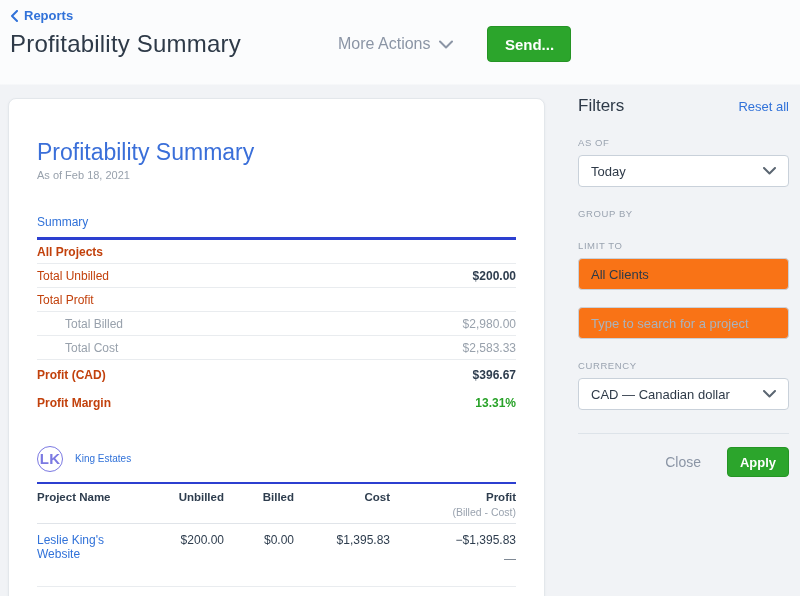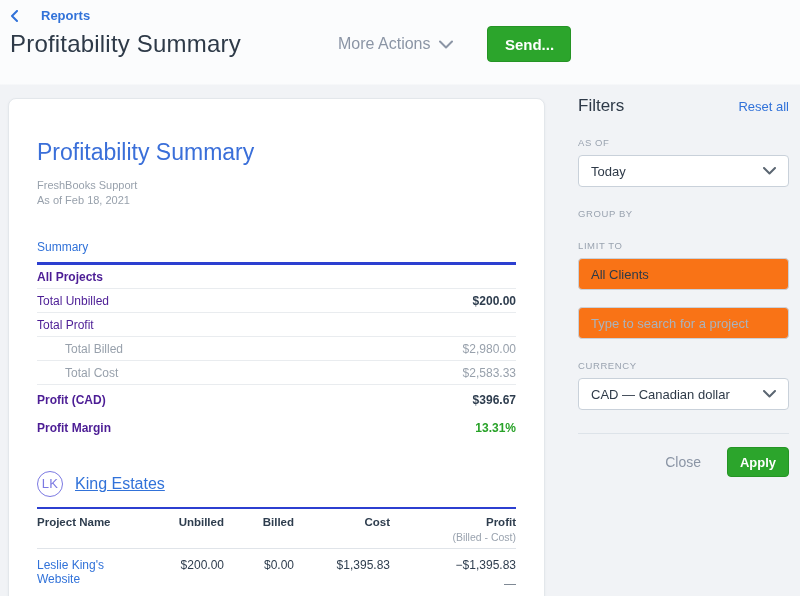--- a/index.html
+++ b/index.html
@@ -7,21 +7,21 @@
   body {
     font-family:"Liberation Sans","DejaVu Sans",sans-serif;
     background:linear-gradient(#fbfcfd 0, #fbfcfd 84px, #f1f3f6 85px, #f1f3f6 100%);
     color:#2e3d4e;
     position:relative;
   }
   a, .link { color:#3172d9; text-decoration:none; cursor:pointer; }
 
   
   .top-header { position:absolute; left:10px; top:8px; right:10px; height:76px; }
-  .breadcrumb { display:flex; align-items:center; gap:22px; font-size:13px; font-weight:600; color:#3172d9; width:max-content; cursor:pointer; }
+  .breadcrumb { display:flex; align-items:center; gap:5px; font-size:13px; font-weight:600; color:#3172d9; width:max-content; cursor:pointer; }
   .page-title { font-size:24px; font-weight:400; color:#2e3a48; margin-top:7px; letter-spacing:.2px; }
   .header-actions { position:absolute; left:328px; top:18px; display:flex; align-items:center; gap:34px; }
   .more-actions { display:flex; align-items:center; gap:9px; font-size:16px; color:#8b95a5; cursor:pointer; }
   .btn-green {
     background:#2ca52c; border:1px solid #259425; border-radius:4px;
     color:#fff; font-weight:600; cursor:pointer;
     font-family:"Liberation Sans","DejaVu Sans",sans-serif;
   }
   .send-btn { width:84px; height:36px; font-size:15px; }
 
@@ -34,34 +34,34 @@
   }
   .report-title { font-size:23px; font-weight:400; color:#3a6fd9; }
   .report-company { margin-top:13px; font-size:11px; color:#98a1ac; }
   .report-asof { margin-top:3px; font-size:11px; color:#98a1ac; }
 
   .section-link { display:inline-block; margin-top:34px; font-size:12px; color:#3172d9; cursor:pointer; }
   .blue-rule { height:2.5px; background:#2c3fd0; margin-top:7px; }
 
   .sum-row { display:flex; justify-content:space-between; align-items:center;
              padding:5px 0 4px 0; border-bottom:1px solid #e9ecef; font-size:12px; }
-  .sum-row .lbl { color:#4c1d95; }
+  .sum-row .lbl { color:#c2410c; }
   .sum-row.group { font-weight:700; }
   .sum-row.sub .lbl, .sum-row.sub .val { color:#98a1ac; }
   .sum-row.sub .lbl { padding-left:28px; }
   .sum-row.emph { border-bottom:none; padding:8px 0 6px 0; font-weight:700;gap:8px; }
   .val.bold { font-weight:700; }
   .val.green { color:#28a228; font-weight:700; }
 
   
   .client-head { margin-top:30px; display:flex; align-items:center; gap:12px; }
   .avatar { width:26px; height:26px; border-radius:50%; border:1.5px solid #7b79e2;
             display:flex; align-items:center; justify-content:center;
-            font-size:13px; font-weight:400; color:#7b79e2; letter-spacing:.3px; }
-  .client-name { font-size:16px; color:#3172d9; cursor:pointer;text-decoration:underline; }
+            font-size:15px; font-weight:700; color:#7b79e2; letter-spacing:.3px; }
+  .client-name { font-size:10px; color:#3172d9; cursor:pointer; }
   .client-rule { margin-top:10px; }
 
   .ptable { width:100%; }
   .prow { display:grid; grid-template-columns:1fr 88px 66px 92px 122px; column-gap:4px; }
   .prow > div { font-size:12px; }
   .prow > div:not(:first-child) { text-align:right; }
   .prow.head { padding:7px 0 5px 0; border-bottom:1px solid #e0e4e9; }
   .prow.head > div { font-size:11.5px; font-weight:700; color:#2e3d4e; }
   .subnote { display:block; font-size:10.5px; font-weight:400; color:#9aa3af; margin-top:3px; }
   .prow.data { padding:9px 0 20px 0; border-bottom:1px solid #e9ecef; }
@@ -108,21 +108,20 @@
       <svg class="chev" width="14" height="9" viewBox="0 0 14 9">
           <path d="M1 1.5 L7 7.5 L13 1.5" fill="none" stroke="#8b95a5" stroke-width="2" stroke-linecap="round" stroke-linejoin="round"></path>
         </svg>
     </div>
     <button class="btn-green send-btn">Send...</button>
   </div>
 </div>
 
 <div class="card">
   <div class="report-title">Profitability Summary</div>
-  <div class="report-company">FreshBooks Support</div>
   <div class="report-asof">As of Feb 18, 2021</div>
 
   <span class="section-link">Summary</span>
   <div class="blue-rule"></div>
 
   <div>
     <div class="sum-row group">
       <span class="lbl">All Projects</span>
     </div>
     <div class="sum-row">

